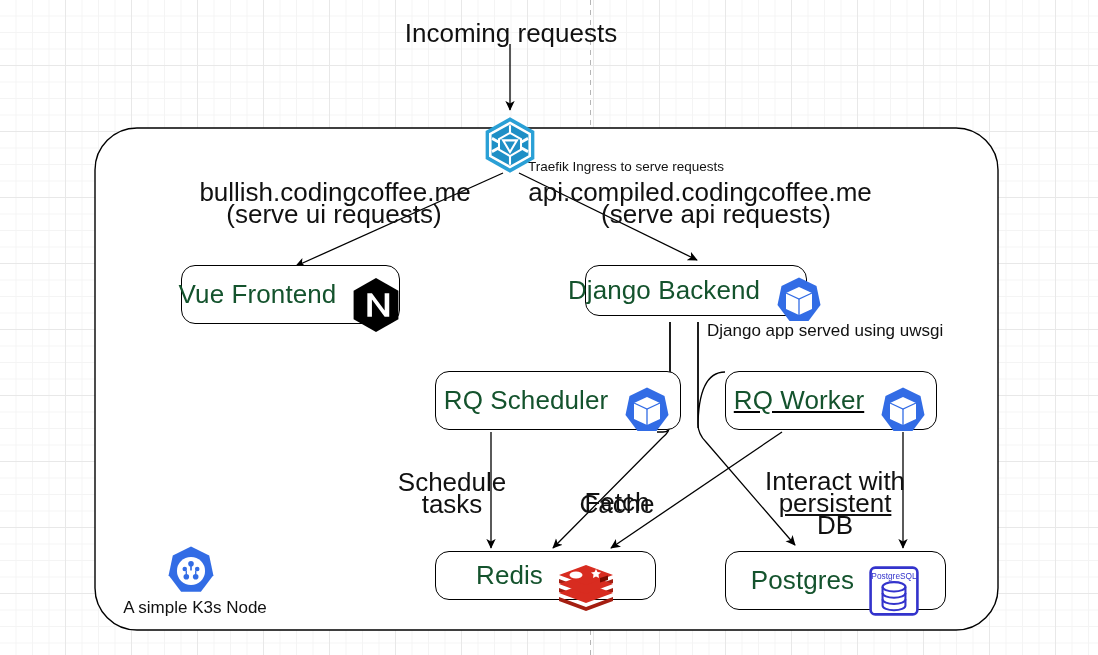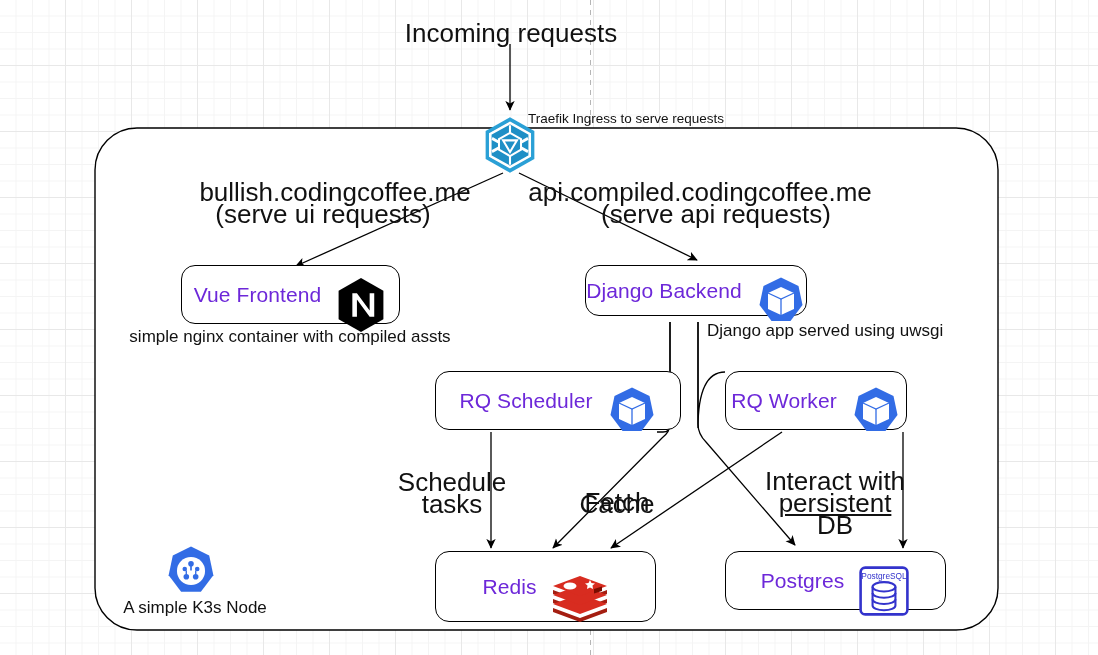--- a/index.html
+++ b/index.html
@@ -45,42 +45,42 @@
     box-sizing: border-box;
     background: #ffffff;
     border: 1.4px solid #000000;
     border-radius: 14px;
     display: flex;
     align-items: center;
     justify-content: center;
     gap: 14px;
   }
   .node-label {
-    font-size: 21px;
-    color: #6d28d9;
+    font-size: 26px;
+    color: #14532d;
     white-space: nowrap;
     letter-spacing: 0.1px;
   }
   .node-icon {
     display: block;
     flex: 0 0 auto;
     line-height: 0;
     margin-top: 20px;
   }
 
   
   .txt {
     position: absolute;
     color: #111111;
     white-space: pre;
     line-height: 1.18;
   }
   .txt-lg   { font-size: 26px; }
   .txt-md   { font-size: 17px; }
-  .txt-sm   { font-size: 13.5px; }
+  .txt-sm   { font-size: 13.5px; margin-top: 48px; }
   .center   { text-align: center; transform: translateX(-50%); }
   .left     { text-align: left; }
 
   .k3s-icon {
     position: absolute;
     line-height: 0;
   }
 </style>
 </head>
 <body>
@@ -119,26 +119,25 @@
     <path d="M 782 432 L 611 548" fill="none" stroke="#000000" stroke-width="1.3" marker-end="url(#arrow)"></path>
 
     <path d="M 903 432 L 903 548" fill="none" stroke="#000000" stroke-width="1.3" marker-end="url(#arrow)"></path>
   </svg>
 
   <div class="txt txt-lg center" style="left:511px; top:18px;">Incoming requests</div>
 
   <div class="txt txt-sm left" style="left:528px; top:111px;">Traefik Ingress to serve requests</div>
 
   <div class="txt txt-lg center" style="left:335px; top:177px;">bullish.codingcoffee.me</div>
-  <div class="txt txt-lg center" style="left:323px; top:199px;">(serve ui requests)</div>
+  <div class="txt txt-lg center" style="left:334px; top:199px;">(serve ui requests)</div>
 
   <div class="txt txt-lg center" style="left:700px; top:177px;">api.compiled.codingcoffee.me</div>
   <div class="txt txt-lg center" style="left:716px; top:199px;">(serve api requests)</div>
 
-  <div class="txt txt-md center" style="left:290px; top:327px;">simple nginx container with compiled assts</div>
 
   <div class="txt txt-md left" style="left:707px; top:321px;">Django app served using uwsgi</div>
 
   <div class="txt txt-lg center" style="left:452px; top:467px;">Schedule</div>
   <div class="txt txt-lg center" style="left:452px; top:489px;">tasks</div>
 
   <div class="txt txt-lg center" style="left:617px; top:487px;">Fetch</div>
   <div class="txt txt-lg center" style="left:617px; top:489px;">Cache</div>
 
   <div class="txt txt-lg center" style="left:835px; top:466px;">Interact with</div>
@@ -213,35 +212,35 @@
         <polygon points="50,3 85,20 93,58 69,90 31,90 7,58 15,20" fill="#326CE5"></polygon>
         <polygon points="50,22 76,34 76,66 50,78 24,66 24,34" fill="#ffffff"></polygon>
         <g stroke="#326CE5" stroke-width="2.6" fill="none">
           <polyline points="24,34 50,46 76,34"></polyline>
           <line x1="50" y1="46" x2="50" y2="78"></line>
         </g>
       </svg>
     </span>
   </div>
 
-  <div class="node" style="left:725px; top:371px; width:182px; height:59px;">
+  <div class="node" style="left:725px; top:371px; width:212px; height:59px;text-decoration:underline;">
     <span class="node-label">RQ Worker</span>
     <span class="node-icon">
       <svg width="50" height="50" viewBox="0 0 100 100">
         <polygon points="50,3 85,20 93,58 69,90 31,90 7,58 15,20" fill="#326CE5"></polygon>
         <polygon points="50,22 76,34 76,66 50,78 24,66 24,34" fill="#ffffff"></polygon>
         <g stroke="#326CE5" stroke-width="2.6" fill="none">
           <polyline points="24,34 50,46 76,34"></polyline>
           <line x1="50" y1="46" x2="50" y2="78"></line>
         </g>
       </svg>
     </span>
   </div>
 
-  <div class="node" style="left:435px; top:551px; width:221px; height:71px;">
+  <div class="node" style="left:435px; top:551px; width:221px; height:49px;">
     <span class="node-label">Redis</span>
     <span class="node-icon">
       <svg width="58" height="50" viewBox="0 0 116 100">
         <g fill="#A41E11">
           <path d="M 4 72 L 58 92 L 112 72 L 112 80 L 58 100 L 4 80 Z"></path>
           <path d="M 4 54 L 58 74 L 112 54 L 112 62 L 58 82 L 4 62 Z"></path>
           <path d="M 4 36 L 58 56 L 112 36 L 112 44 L 58 64 L 4 44 Z"></path>
         </g>
         <g fill="#D82C20">
           <path d="M 4 64 L 58 44 L 112 64 L 58 84 Z"></path>

